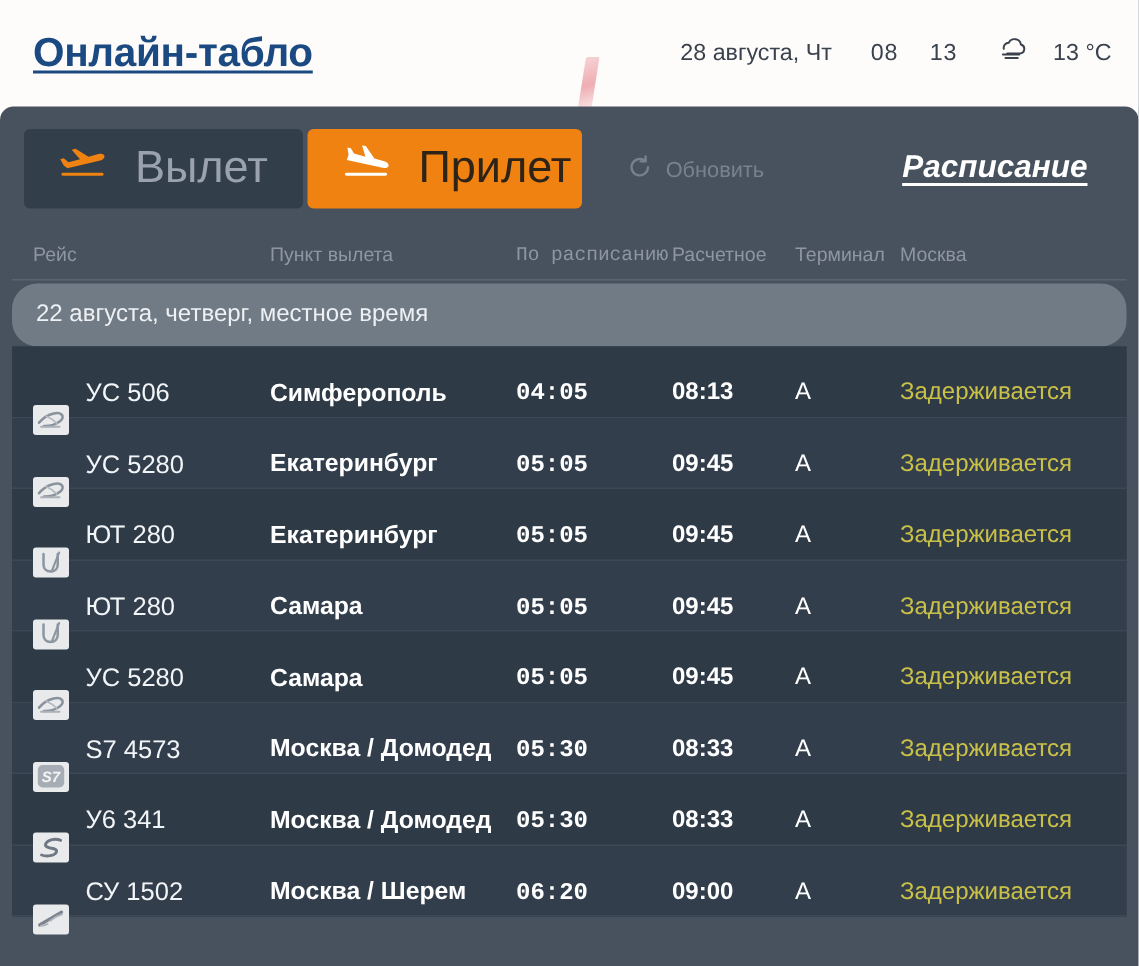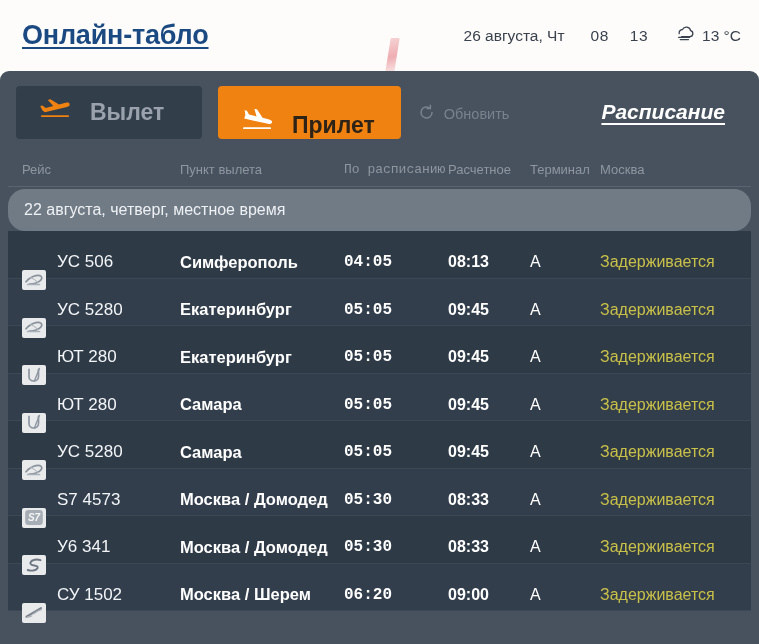--- a/index.html
+++ b/index.html
@@ -49,21 +49,21 @@
   .hdr-clock {
     color: #3a424e;
     letter-spacing: 0.5px;
     display: inline-flex;
     align-items: flex-end;
     gap: 21px;
   }
   .hdr-weather {
     display: inline-flex;
     align-items: center;
-    gap: 6px;
+    gap: 16px;
     color: #3a424e;
   }
   .weather-ico { display: block; }
   .pink-mark {
     position: absolute;
     left: 388px;
     top: 38px;
     width: 9px;
     height: 34px;
     background: linear-gradient(165deg, #f2c3c6 0%, #e98f96 55%, #f7dadc 100%);
@@ -103,27 +103,26 @@
     user-select: none;
   }
   .tab-departure {
     background: #333e4b;
     width: 186px;
   }
   .tab-departure .tab-label { color: #9aa3ad; }
   .tab-arrival {
     background: #f08211;
     width: 183px;
-    margin-left: 16px;
-    align-items: flex-end;
+    margin-left: 3px;
   }
   .tab-arrival .tab-label { color: #2d2317; }
   .tab-label {
-    font-size: 23px;
-    font-weight: 700;
+    font-size: 30px;
+    font-weight: 400;
     white-space: nowrap;
   }
 
   .tools {
     margin-left: auto;
     display: flex;
     align-items: flex-end;
     gap: 92px;
     padding-right: 20px;
   }
@@ -243,21 +242,21 @@
     white-space: nowrap;
   }
 </style>
 </head>
 <body>
 
 <div class="page-header">
   <div class="board-title">Онлайн-табло</div>
 
   <div class="header-right">
-    <span class="hdr-date">26 августа, Чт</span>
+    <span class="hdr-date">28 августа, Чт</span>
     <span class="hdr-clock">
       <span>08</span>
       <span>13</span>
     </span>
     <span class="hdr-weather">
       <span class="weather-ico">
         <svg width="22" height="18" viewBox="0 0 22 18" aria-hidden="true">
           <path d="M5.2 8.6a3.4 3.4 0 0 1 3.3-4.1 4.3 4.3 0 0 1 8.1 1.2 3 3 0 0 1-.6 5.9H7.5" fill="none" stroke="#3a424e" stroke-width="1.3" stroke-linecap="round" stroke-linejoin="round"></path>
           <path d="M4.6 12.3h11" fill="none" stroke="#3a424e" stroke-width="1.3" stroke-linecap="round"></path>
           <path d="M6.3 14.6h8.2" fill="none" stroke="#3a424e" stroke-width="1.3" stroke-linecap="round"></path>

